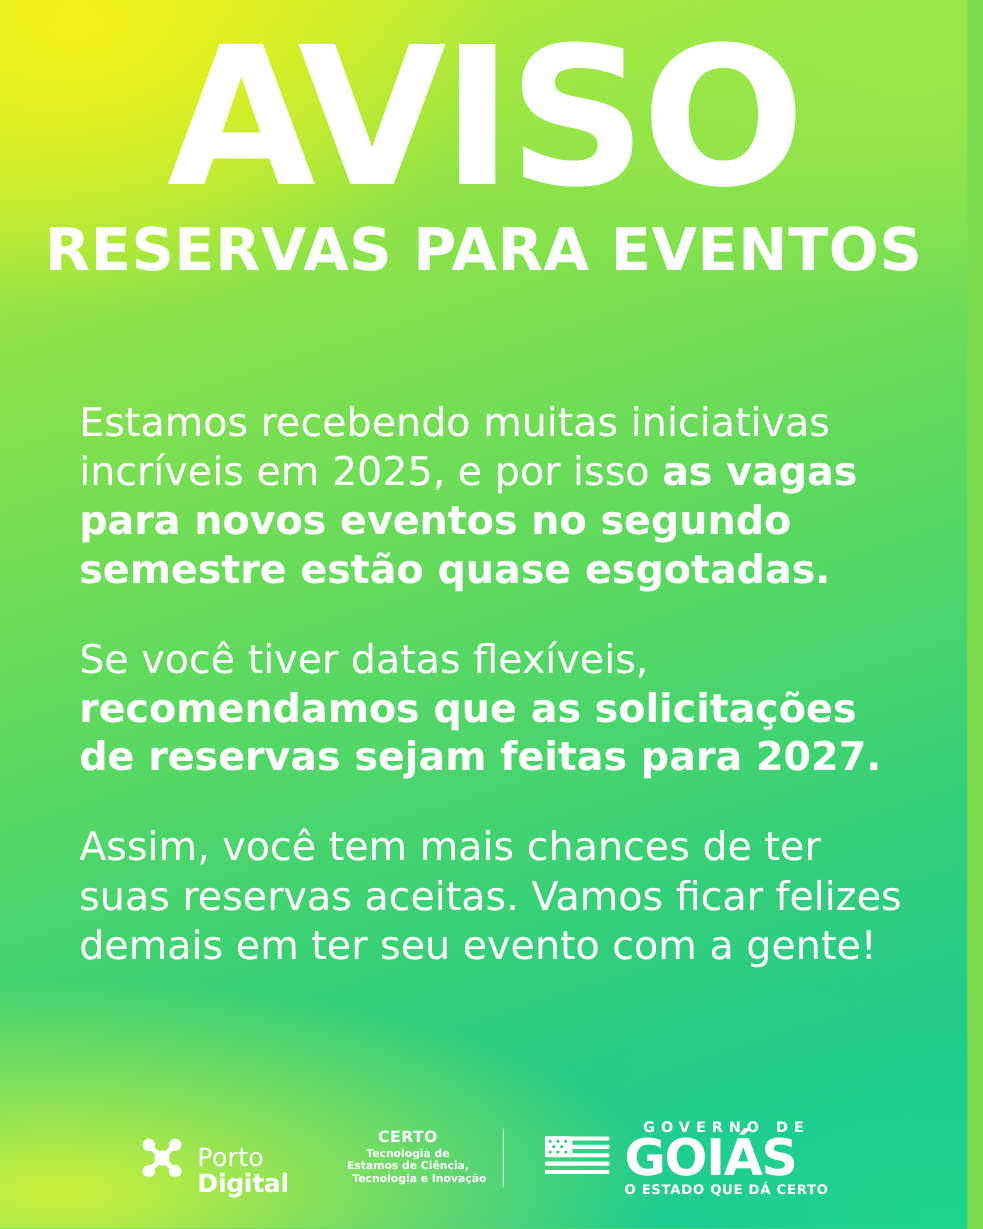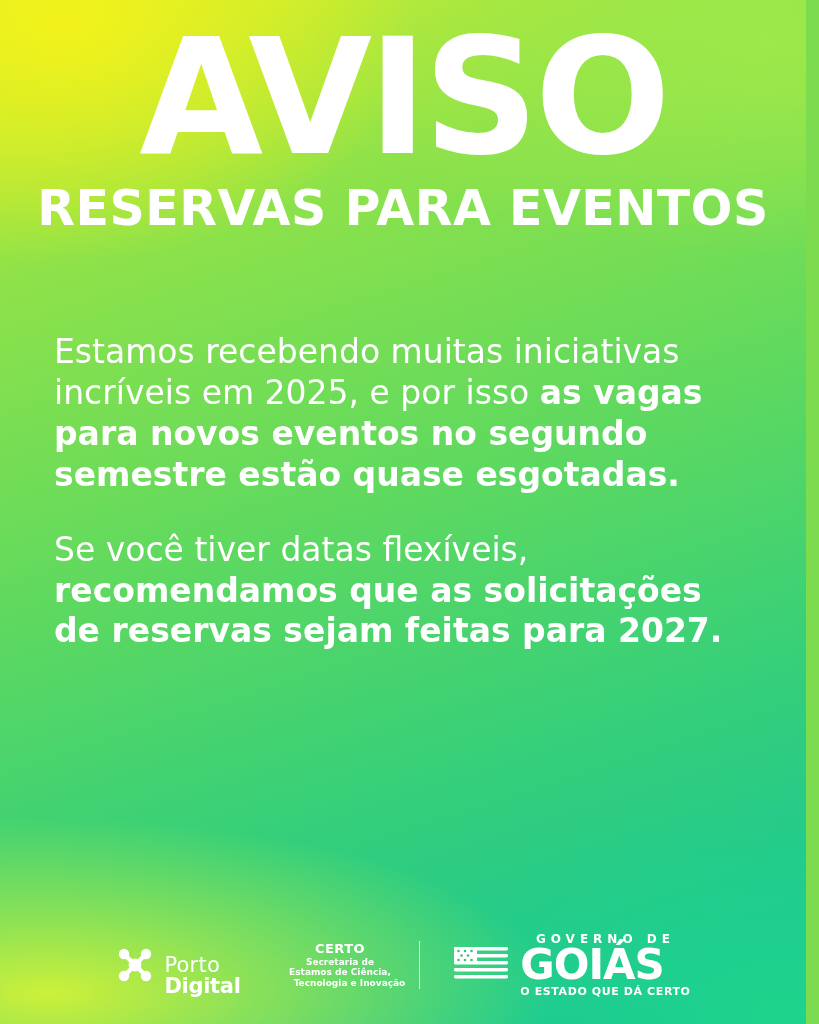--- a/index.html
+++ b/index.html
@@ -53,21 +53,21 @@
     font-weight: 700;
     font-size: 49px;
     letter-spacing: 0.5px;
     color: #ffffff;
   }
 
   
   .body-copy {
     position: absolute;
     top: 332px;
-    left: 54px;
+    left: 66px;
     width: 700px;
   }
 
   .para {
     color: #ffffff;
     font-family: "DejaVu Sans", sans-serif;
     font-weight: 400;
     font-size: 33px;
     line-height: 1.24;
     margin-bottom: 34px;
@@ -170,20 +170,23 @@
   <div class="body-copy">
 
     <p class="para">
       <span>Estamos recebendo muitas iniciativas incríveis em 2025, e por isso </span><b>as vagas para novos eventos no segundo semestre estão quase esgotadas.</b>
     </p>
 
     <p class="para">
       <span>Se você tiver datas flexíveis, </span><b>recomendamos que as solicitações de reservas sejam feitas para 2027.</b>
     </p>
 
+    <p class="para">
+      <span>Assim, você tem mais chances de ter suas reservas aceitas. Vamos ficar felizes demais em ter seu evento com a gente!</span>
+    </p>
 
   </div>
 
   <div class="footer">
 
     <div class="porto">
       <span class="porto-mark">
         <svg viewBox="0 0 40 40" width="40" height="40" aria-hidden="true">
           <circle cx="9" cy="9" r="5.2" fill="#ffffff"></circle>
           <circle cx="31" cy="9" r="5.2" fill="#ffffff"></circle>
@@ -195,21 +198,21 @@
       </span>
       <span class="porto-words">
         <div class="l1">Porto</div>
         <div class="l2">Digital</div>
       </span>
     </div>
 
 
     <div class="secti">
       <div class="s1">CERTO</div>
-      <div class="s2">Secretaria de</div>
+      <div class="s2">Tecnologia de</div>
       <div class="s3">Estamos de Ciência,</div>
       <div class="s4">Tecnologia e Inovação</div>
     </div>
 
     <div class="gov">
       <span class="gov-flag">
         <svg viewBox="0 0 56 40" width="56" height="40" aria-hidden="true">
           <g fill="#ffffff">
             <rect x="0" y="2" width="54" height="3.4" rx="1.4"></rect>
             <rect x="0" y="9" width="54" height="3.4" rx="1.4"></rect>

